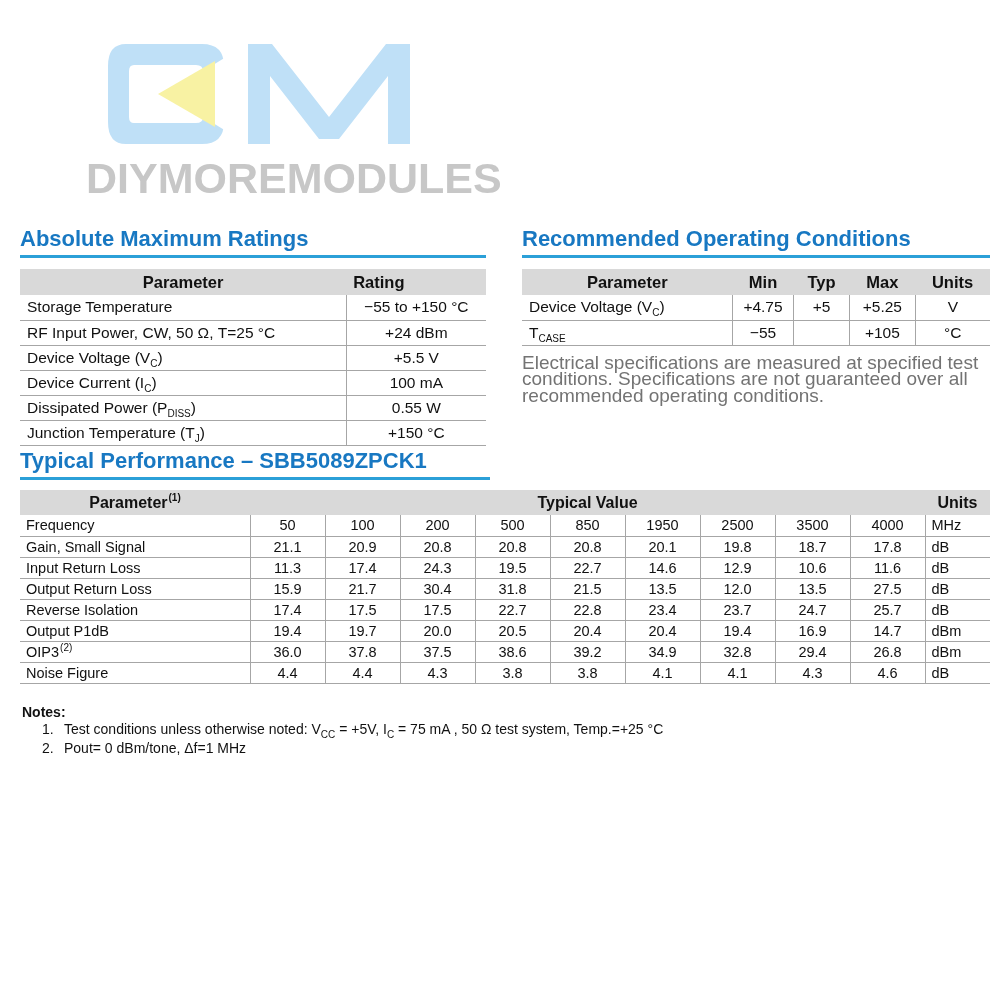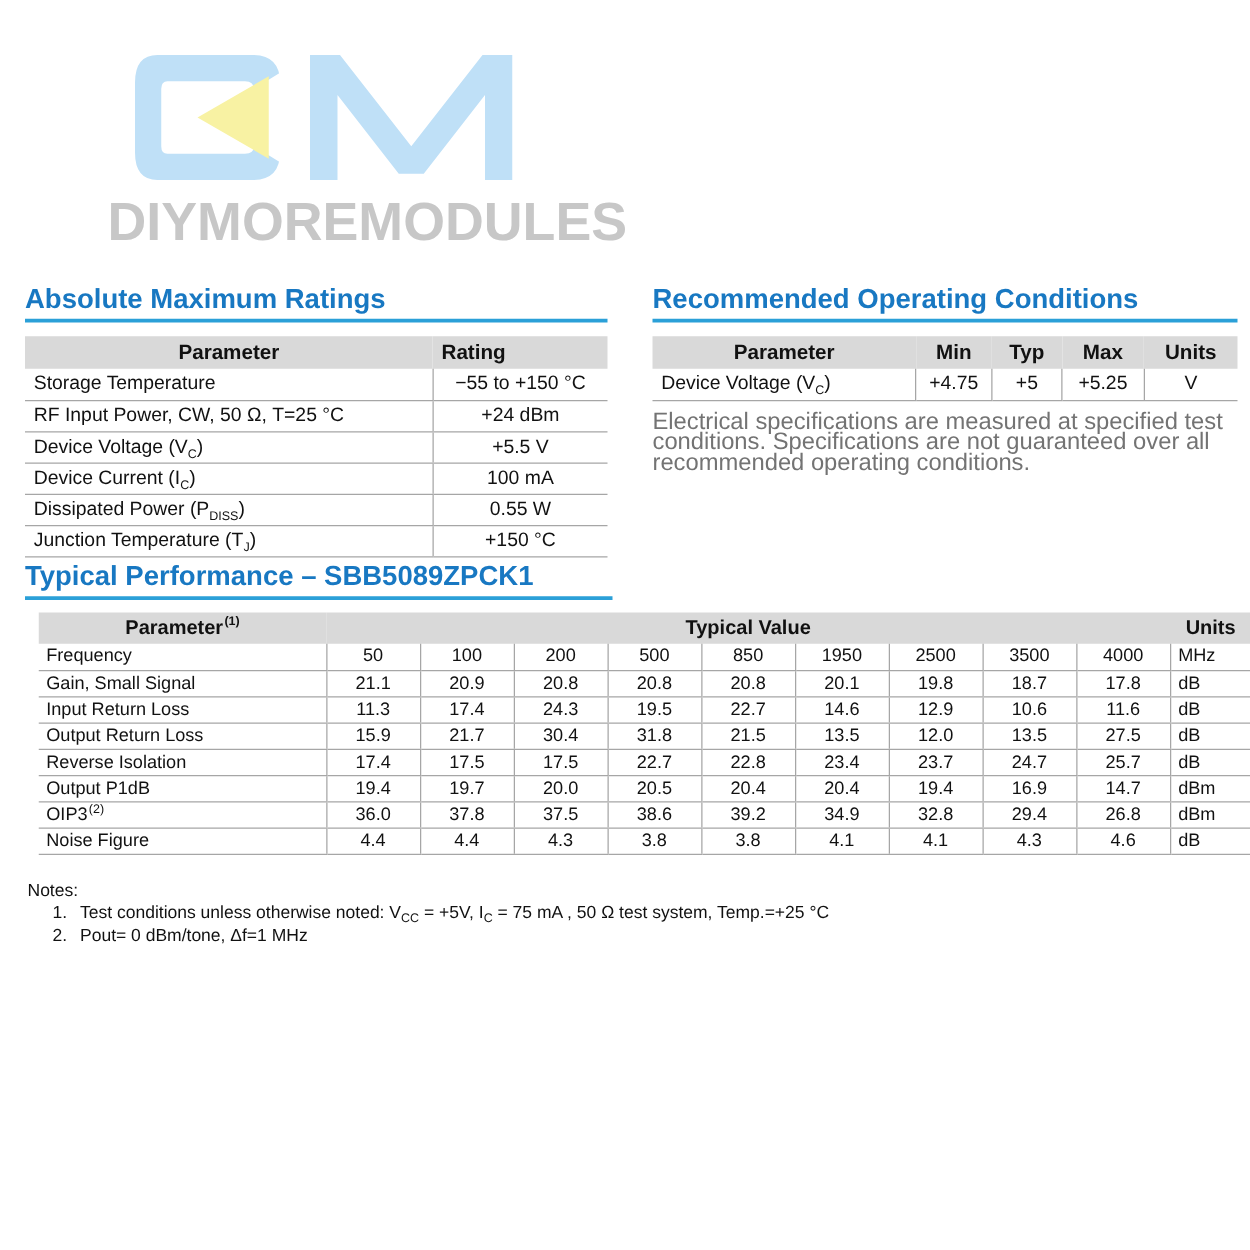--- a/index.html
+++ b/index.html
@@ -46,30 +46,30 @@
   .amr th.c-rating { text-align:left; }
   .amr td.c-rating { text-align:center; border-left:1px solid #a6a6a6; }
 
   
   .roc table { margin-top:11px; }
   .roc th.c-val, .roc td.c-val { text-align:center; }
   .roc td.c-val { border-left:1px solid #a6a6a6; }
   .roc-note { margin-top:9px; font-size:19px; line-height:16.5px; color:#737373; }
 
   
-  .tp table { margin-top:10px;margin-left:11px; }
+  .tp table { margin-top:10px; }
   .tp thead th { font-size:16px; height:25px; }
   .tp thead th.c-typ { text-align:center; }
   .tp thead th.c-units { text-align:center; }
   .tp tbody td { font-size:14.5px; height:21px; padding:1px 6px; }
   .tp tbody td.c-val { text-align:center; border-left:1px solid #a6a6a6; }
   .tp tbody td.c-units { text-align:left; border-left:1px solid #a6a6a6; }
 
   
-  .notes-heading { font-size:14px; }
+  .notes-heading { font-size:14px;font-weight:bold; }
   .note-line { font-size:14px; line-height:19px; padding-left:20px; }
   .note-num { display:inline-block; width:22px; }
 </style>
 </head>
 <body>
 
 <div class="logo-mark">
   <svg width="302" height="100" viewBox="0 0 302 100">
     <path fill="#bfe0f7" fill-rule="evenodd" d="M18,0 H94 Q116,0 116,22 V78 Q116,100 94,100 H18 Q0,100 0,78 V22 Q0,0 18,0 Z
          M26,21 H88 Q95,21 95,27 V73 Q95,79 88,79 H26 Q21,79 21,73 V27 Q21,21 26,21 Z"></path>
@@ -142,20 +142,27 @@
       </tr>
     </thead>
     <tbody>
       <tr>
         <td><span>Device Voltage (V</span><sub>C</sub><span>)</span></td>
         <td class="c-val">+4.75</td>
         <td class="c-val">+5</td>
         <td class="c-val">+5.25</td>
         <td class="c-val">V</td>
       </tr>
+      <tr>
+        <td><span>T</span><sub>CASE</sub><span></span></td>
+        <td class="c-val">−55</td>
+        <td class="c-val"></td>
+        <td class="c-val">+105</td>
+        <td class="c-val">°C</td>
+      </tr>
     </tbody>
   </table>
   <div class="roc-note">Electrical specifications are measured at specified test conditions. Specifications are not guaranteed over all recommended operating conditions.</div>
 </div>
 
 <div class="section tp">
   <div class="section-title">Typical Performance – SBB5089ZPCK1</div>
   <table>
     <colgroup>
       <col style="width:230px">

